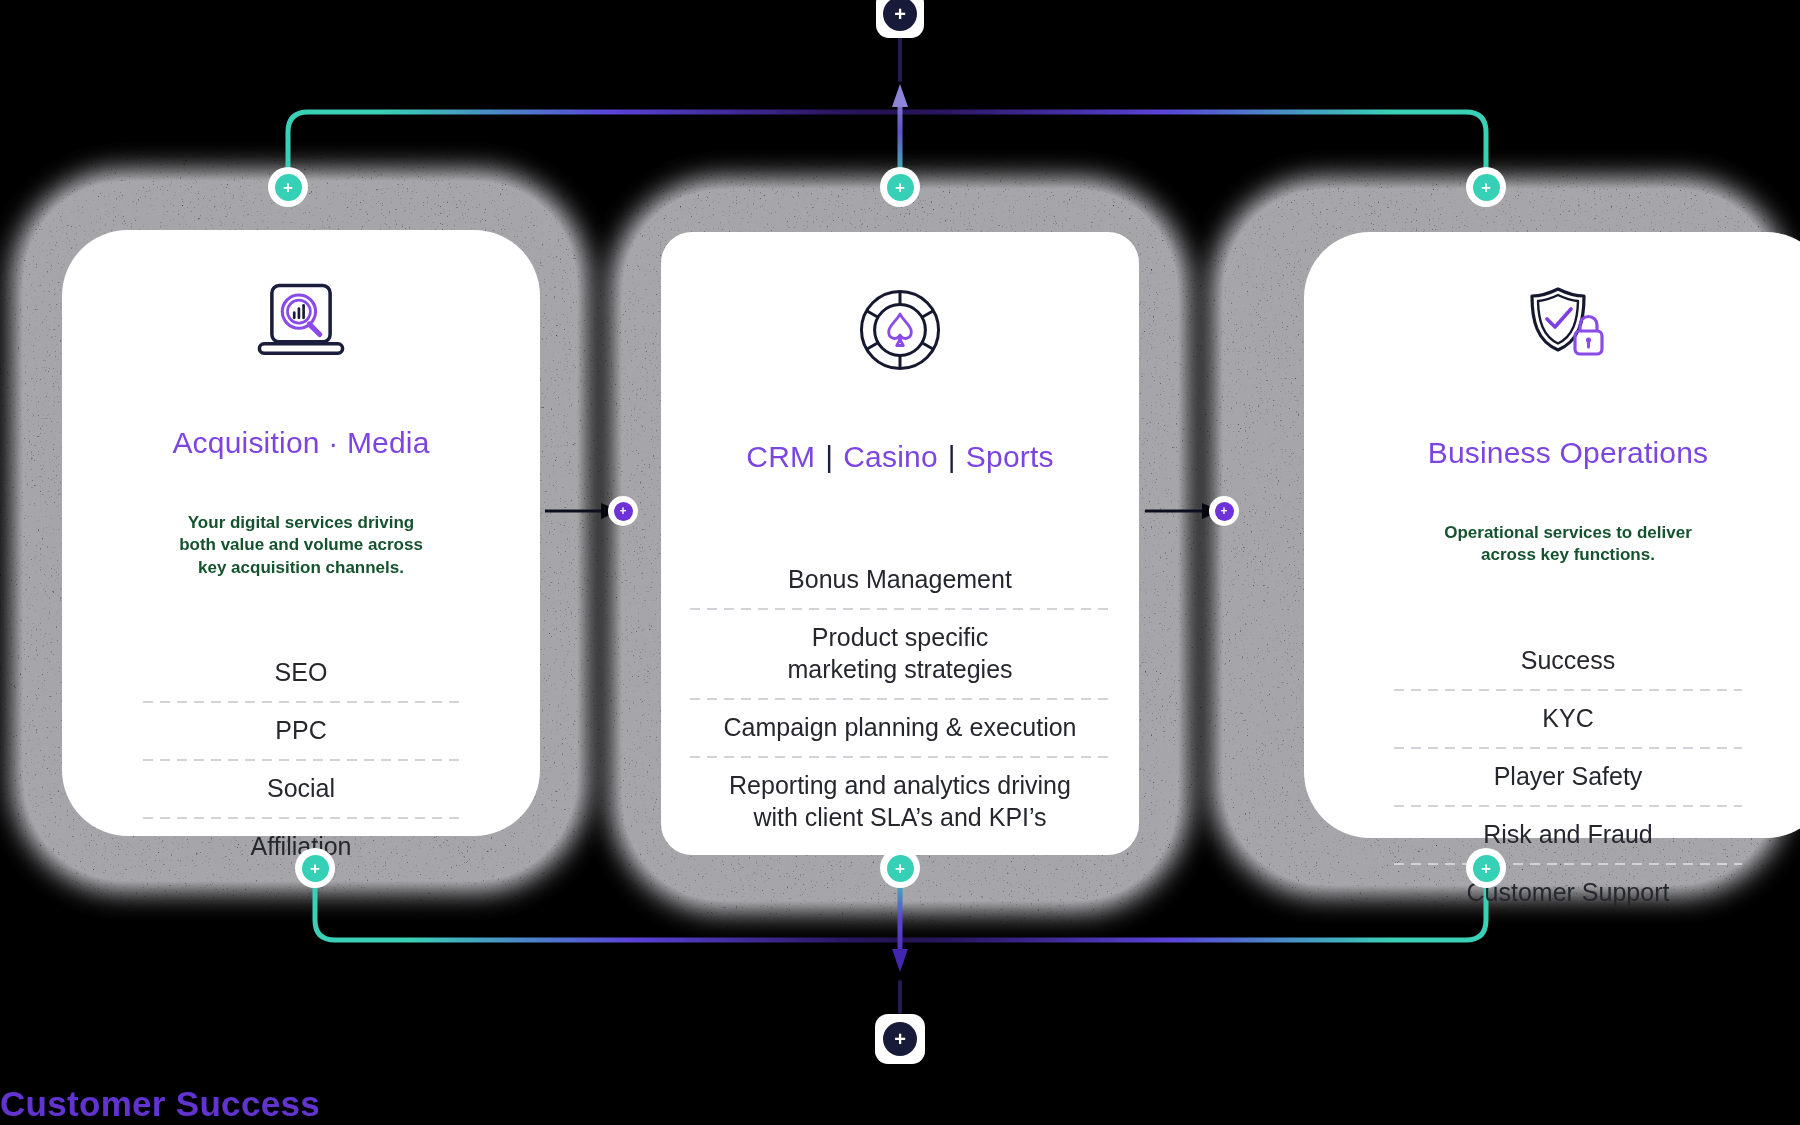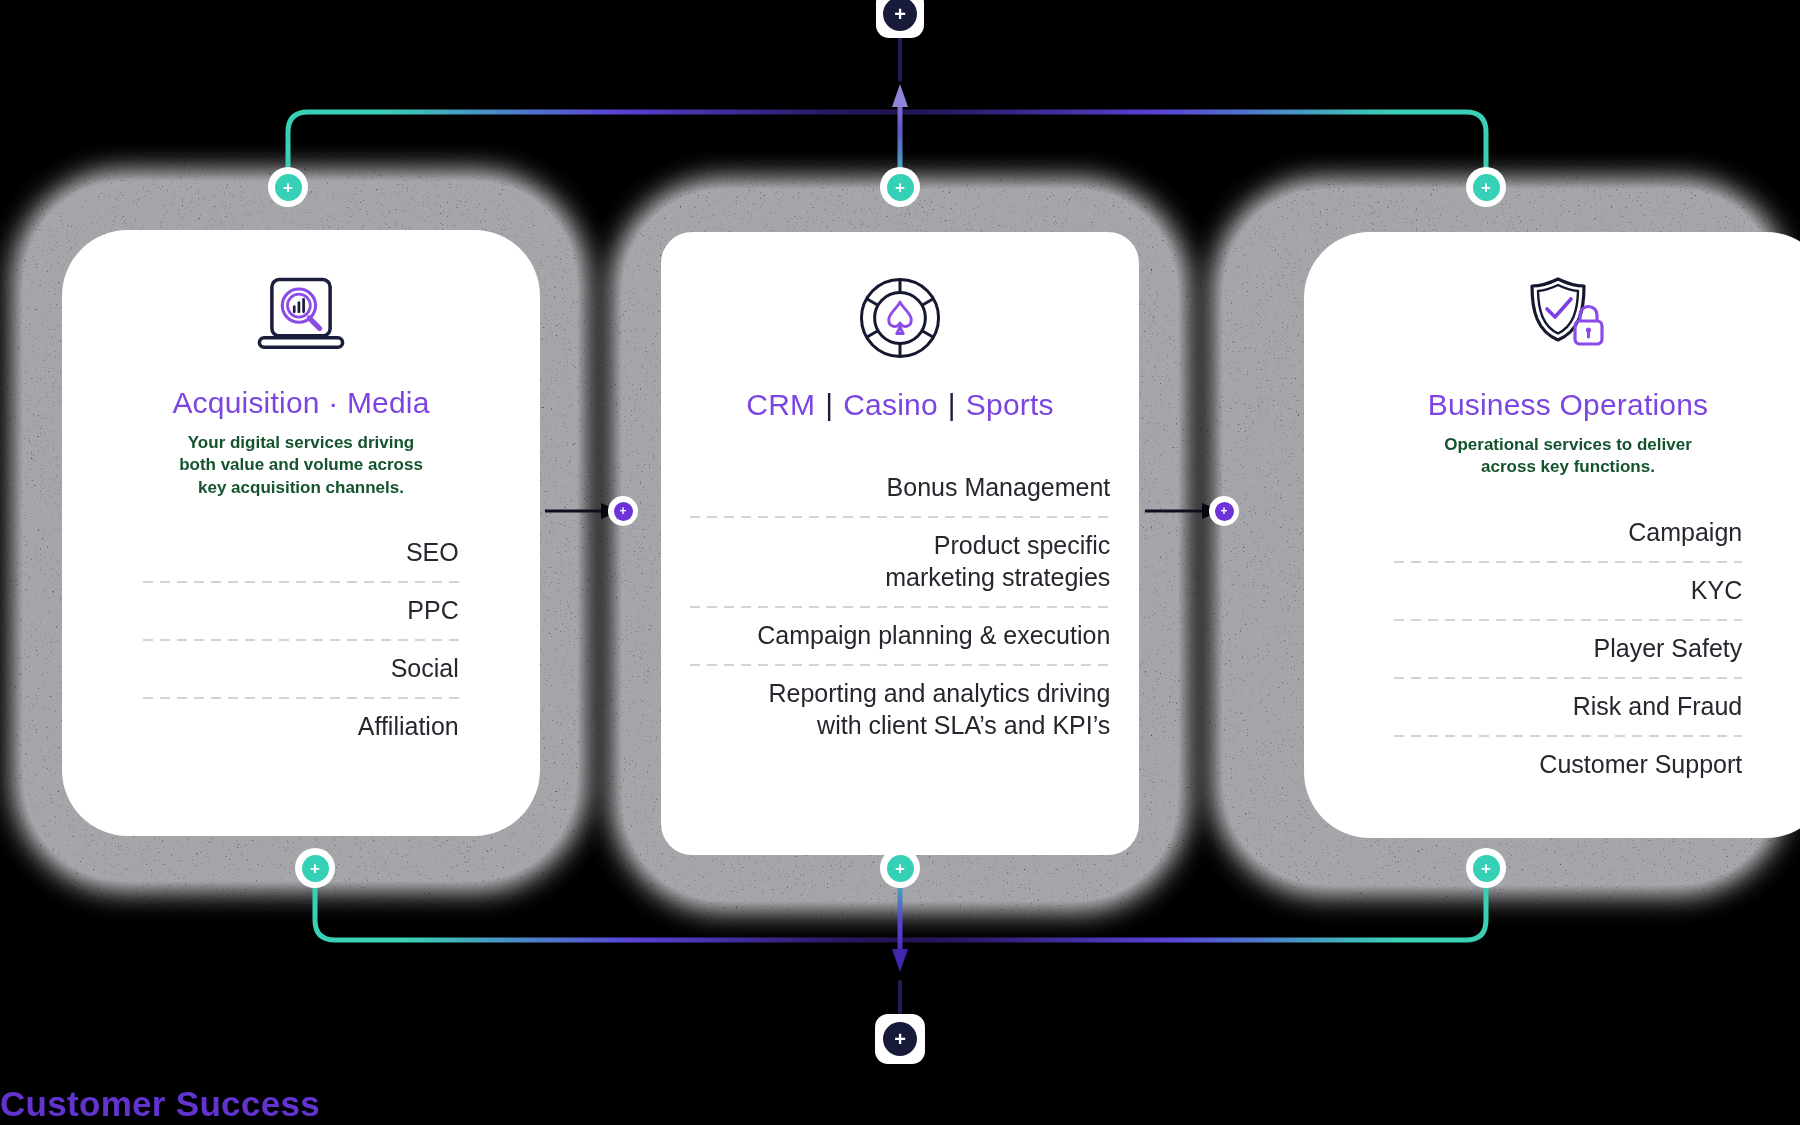--- a/index.html
+++ b/index.html
@@ -5,33 +5,33 @@
   html,body{margin:0;padding:0;background:#000;}
   .canvas{
     position:relative;width:1800px;height:1125px;background:#000;overflow:hidden;
     font-family:"Liberation Sans","DejaVu Sans",sans-serif;
   }
   svg.connector-layer{position:absolute;left:0;top:0;width:1800px;height:1125px;z-index:1;}
   
   .card{
     position:absolute;background:#fff;border-radius:66px;z-index:2;
     display:flex;flex-direction:column;align-items:center;text-align:center;
-    padding-top:32px;box-sizing:border-box;
+    padding-top:44px;box-sizing:border-box;gap:40px;
   }
   .card-1{left:62px;top:230px;width:478px;height:606px;}
   .card-2{left:661px;top:232px;width:478px;height:623px;border-radius:31px;}
   .card-3{left:1304px;top:232px;width:528px;height:606px;}
   .icon-box{height:96px;display:flex;align-items:center;justify-content:center;margin-top:6px;margin-bottom:22px;}
   .card-title{font-size:30px;color:#7C45E2;letter-spacing:.2px;margin-bottom:12px;white-space:nowrap;}
   .card-title .pipe{color:#1A1E3C;padding:0 10px;}
   .card-desc{
     font-size:17px;font-weight:bold;color:#14532d;line-height:1.32;
     white-space:pre-line;margin:0 20px;
   }
-  .list{margin-top:24px;width:66%;text-align:right;}
+  .list{margin-top:24px;width:66%;}
   .list.wide{width:88%;}
   .list-item{
     position:relative;font-size:25px;color:#26272E;padding:13px 0;line-height:1.28;
     white-space:pre-line;
   }
   .list-item + .list-item::before{
     content:"";position:absolute;top:0;left:0;right:0;height:2px;
     background:repeating-linear-gradient(90deg,#D2D2D8 0 10px,transparent 10px 17px);
   }
   
@@ -202,21 +202,21 @@
         <line x1="70.5" y1="58" x2="70.5" y2="64" stroke="#8A4BE8" stroke-width="3" stroke-linecap="round"></line>
       </svg>
     </div>
     <div class="card-title">
       <span>Business Operations</span>
     </div>
     <div class="card-desc">Operational services to deliver
 across key functions.</div>
     <div class="list">
 
-    <div class="list-item">Campaign</div>
+    <div class="list-item">Success</div>
         <div class="list-item">KYC</div>
         <div class="list-item">Player Safety</div>
         <div class="list-item">Risk and Fraud</div>
         <div class="list-item">Customer Support</div>
       </div>
   </div>
 
   <div class="node node-square" style="left:876px;top:-10px;width:48px;height:48px;">
     <div class="node-core core-navy">
         <span>+</span>

